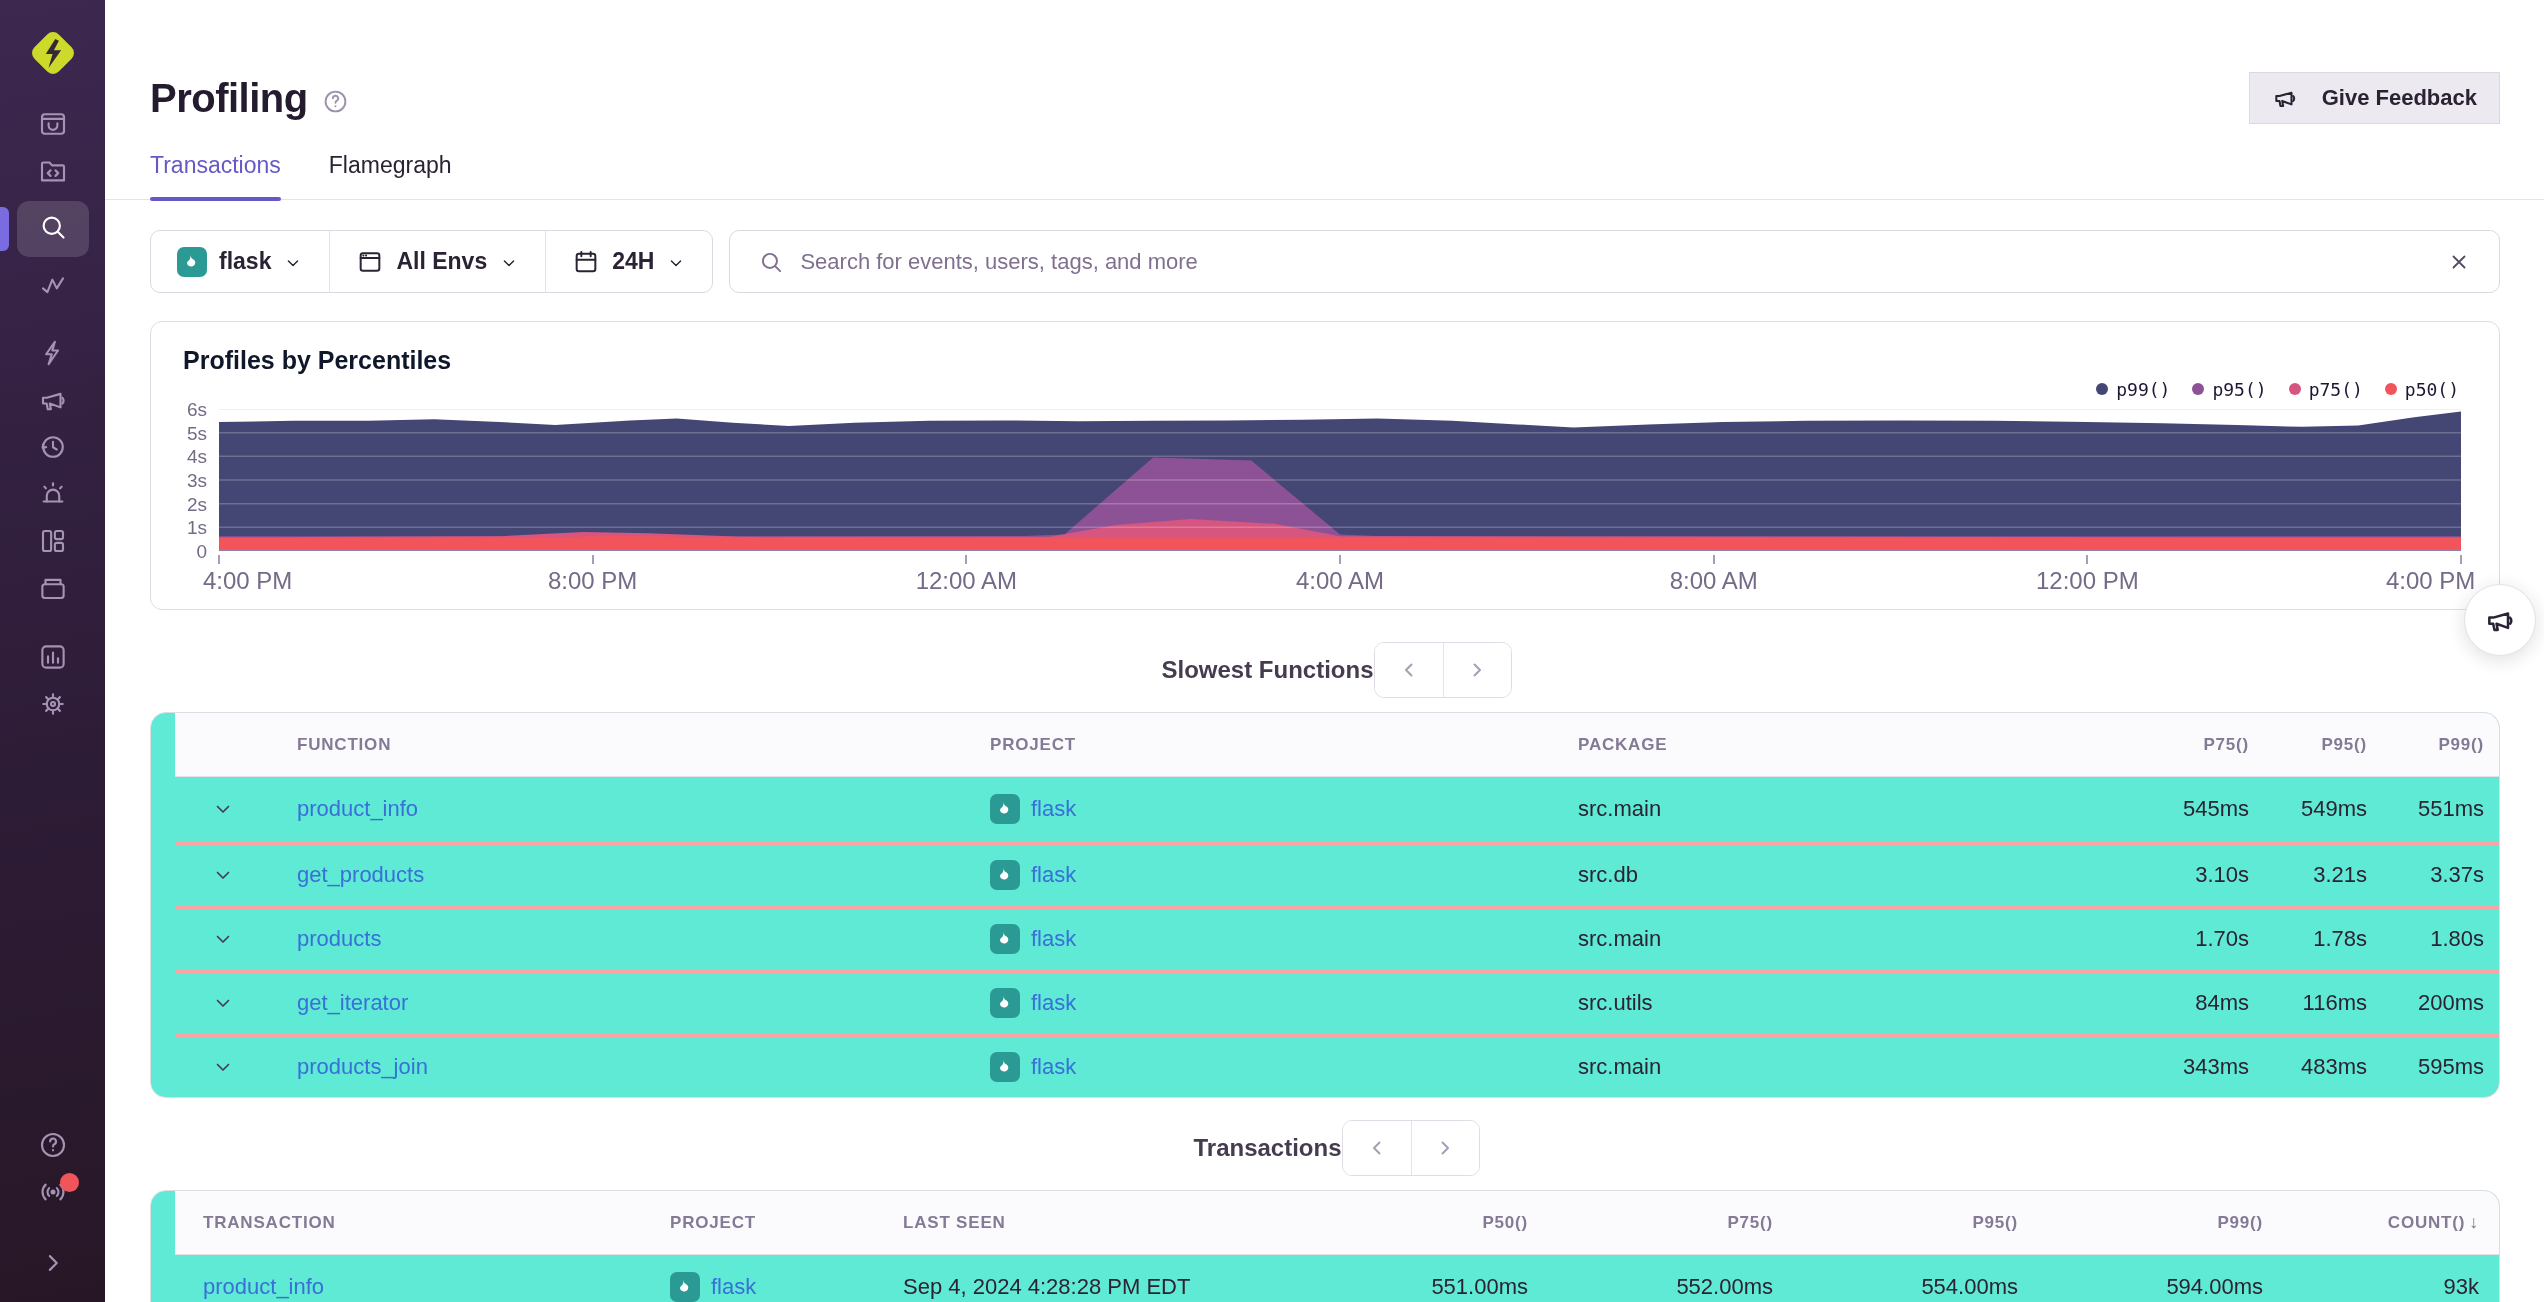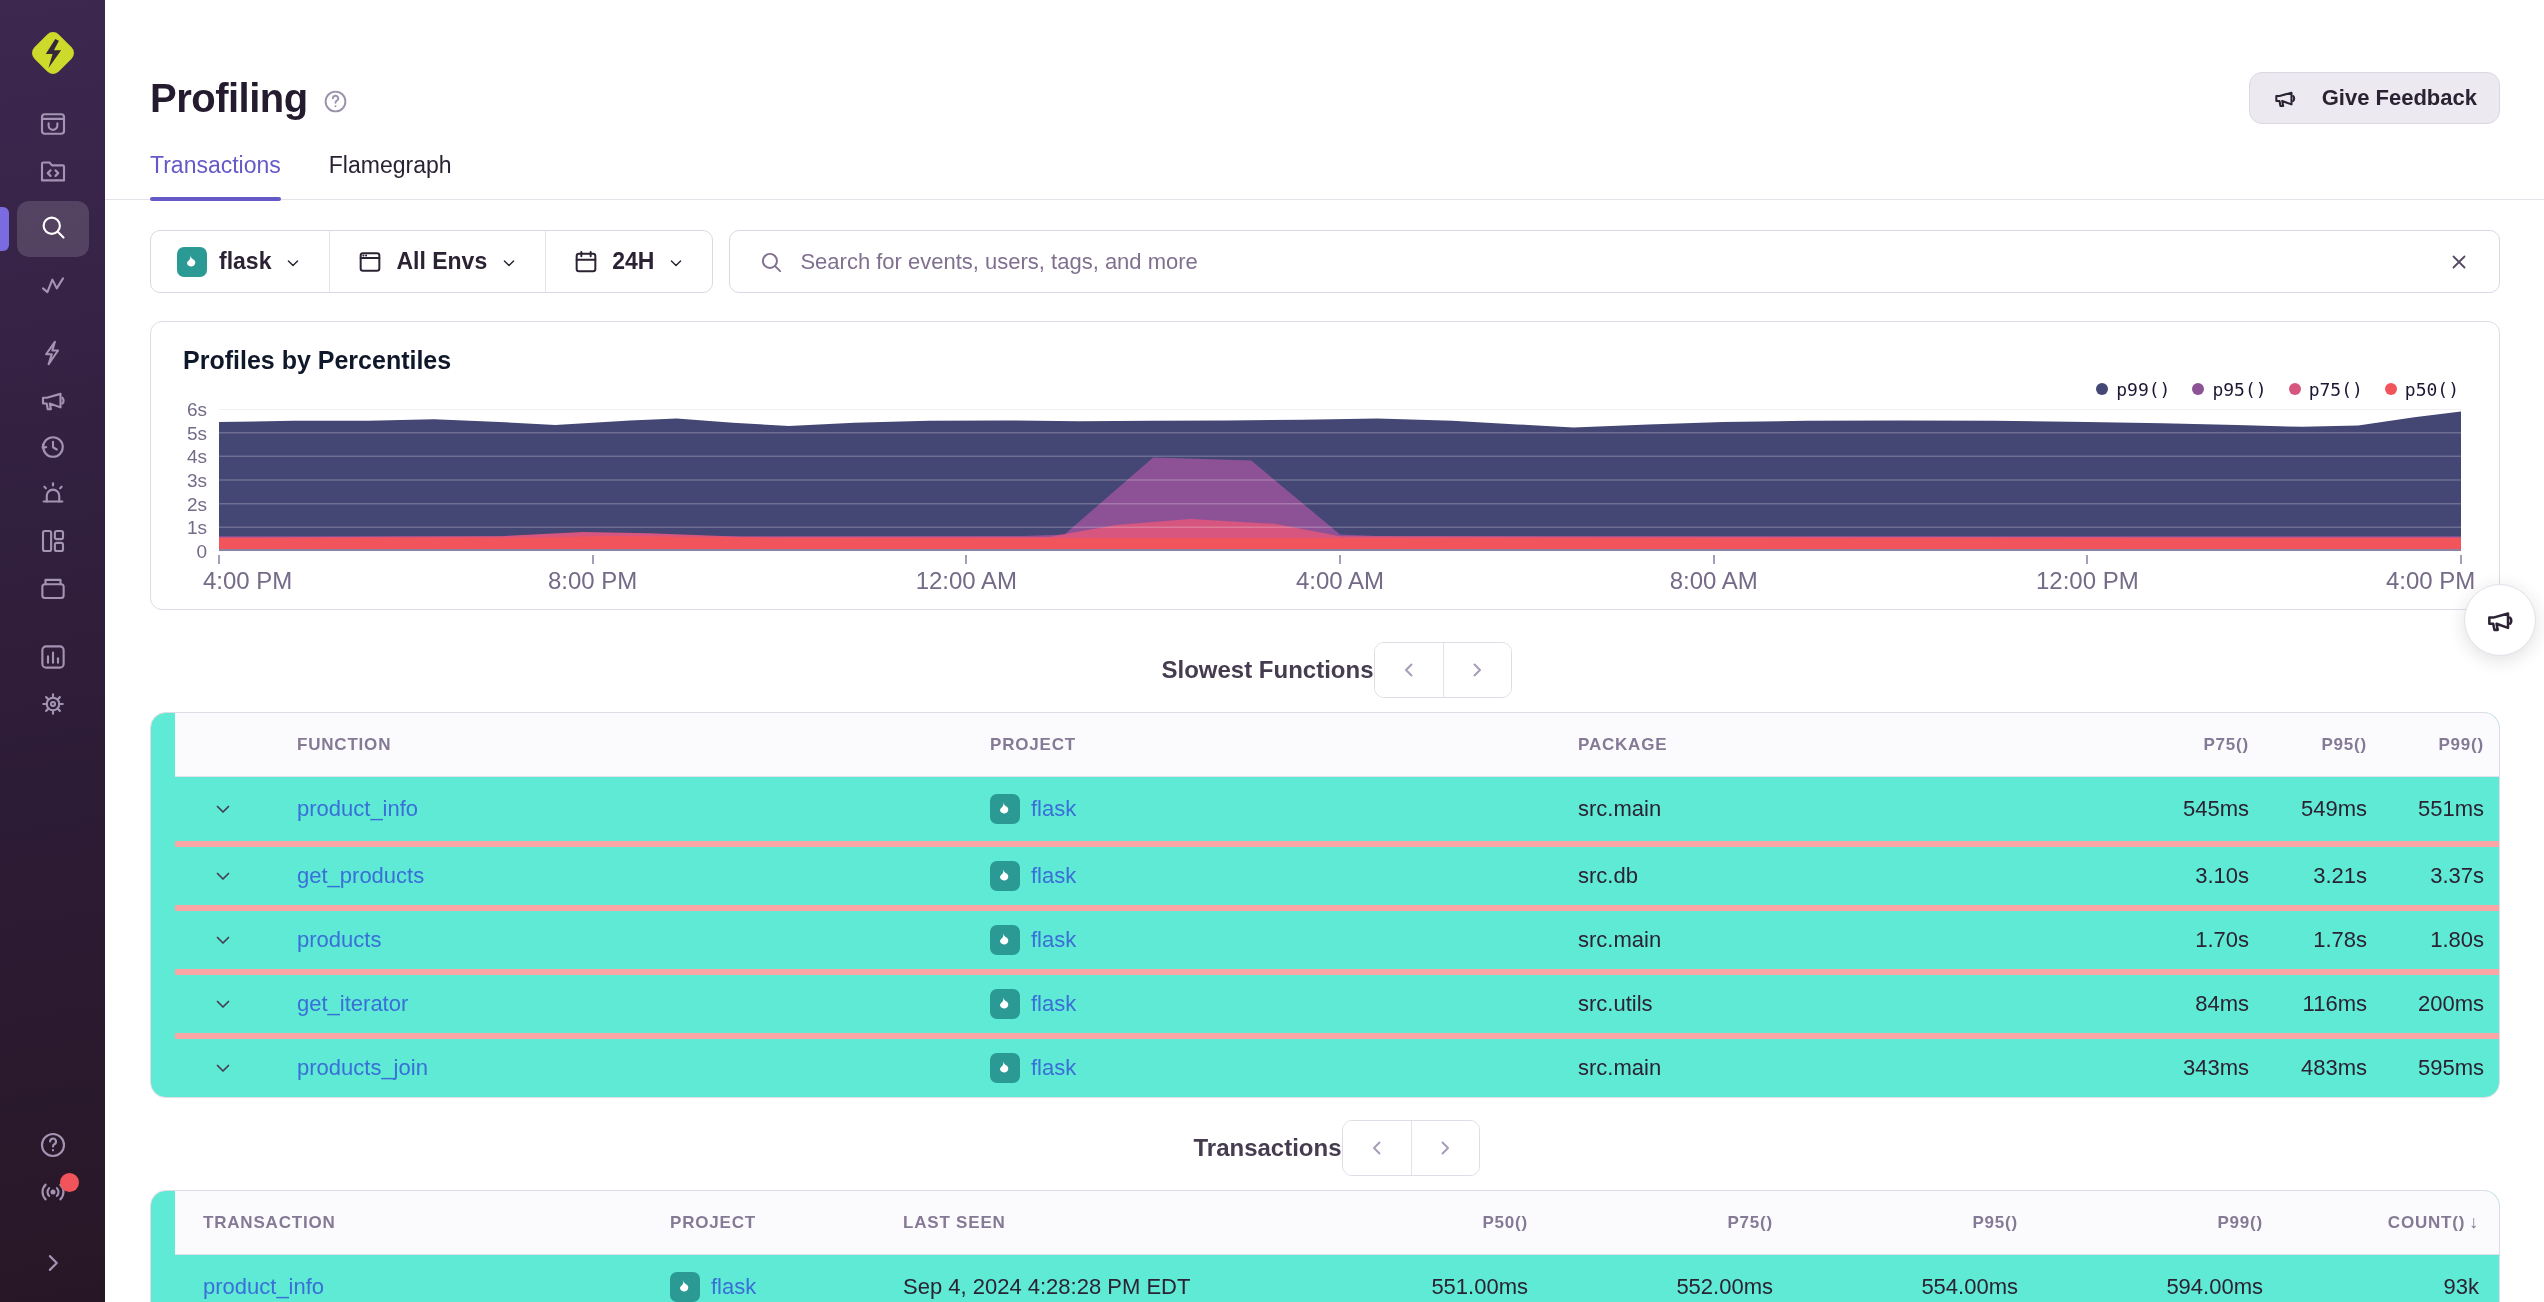--- a/index.html
+++ b/index.html
@@ -25,21 +25,21 @@
 
   
   .main { position:absolute; left:105px; top:0; right:0; bottom:0; background:#fff; padding:0 44px 0 45px;margin-top:48px; }
 
   .topbar { margin-top:22px; height:56px; display:flex; align-items:center; justify-content:space-between; }
   .title-wrap { display:flex; align-items:center; gap:14px; }
   .page-title { font-size:40px; font-weight:800; letter-spacing:-.5px; color:#241c2e; }
   .help-circle { width:27px; height:27px; color:#9c92ab; margin-top:6px; }
   .help-circle svg { width:27px; height:27px; }
   .feedback-btn { display:flex; align-items:center; gap:24px; height:52px; padding:0 22px;
-    background:#eceaf0; border:1px solid #dcd7e1; border-radius:13px; font-size:22px; font-weight:700;
+    background:#eceaf0; border:1px solid #dcd7e1; border-radius:0; font-size:22px; font-weight:700;
     color:#2b2233; cursor:pointer; }
   .feedback-btn svg { width:26px; height:26px; }
 
   .tabs-row { margin:26px -44px 0 -45px; padding:0 44px 0 45px; border-bottom:1px solid #e6e2ea;
     display:flex; gap:48px; }
   .tab { font-size:23px; color:#2b2233; padding-bottom:20px; position:relative; cursor:pointer; }
   .tab.active { color:#6559c8; }
   .tab.active::after { content:""; position:absolute; left:0; right:0; bottom:-2px; height:4px;
     background:#6559c8; border-radius:2px; }
 
@@ -80,21 +80,21 @@
   .pager-btn { width:68px; display:flex; align-items:center; justify-content:center; color:#a99cb5; cursor:pointer; background:#fff; }
   .pager-btn + .pager-btn { border-left:1px solid #e6e2ea; }
   .pager-btn svg { width:24px; height:24px; }
 
   
   .table-card { margin-top:14px; border:1px solid #e0dce5; border-radius:16px; overflow:hidden; background:#5eead4;padding-left:24px; }
   .thead { background:#fbfafc; border-bottom:1px solid #e4e0e9; }
   .th { font-size:17px; font-weight:700; letter-spacing:.8px; color:#857a96; text-transform:uppercase; }
   .sf-grid { display:grid; grid-template-columns:95px 695px 588px 1fr 120px 118px 132px; align-items:center; height:64px; }
   .tx-grid { display:grid; grid-template-columns:467px 233px 408px 245px 245px 245px 245px 1fr; align-items:center; height:64px; }
-  .trow { border-top:6px solid #fca5a5; font-size:22px; }
+  .trow { border-top:4px solid #fca5a5; font-size:22px; }
   .trow:first-child { border-top:none; }
   .cell-pad { padding-left:27px; }
   .cell-pad25 { padding-left:25px; }
   .cell-pad28 { padding-left:28px; }
   .num { text-align:right; }
   .num-end { text-align:right; padding-right:15px; }
   .count-end { text-align:right; padding-right:20px; }
   .link { color:#3a6fd8; text-decoration:none; cursor:pointer; }
   .proj-cell { display:flex; align-items:center; gap:11px; }
   .chev-cell { display:flex; align-items:center; justify-content:center; color:#463c52; cursor:pointer; }

